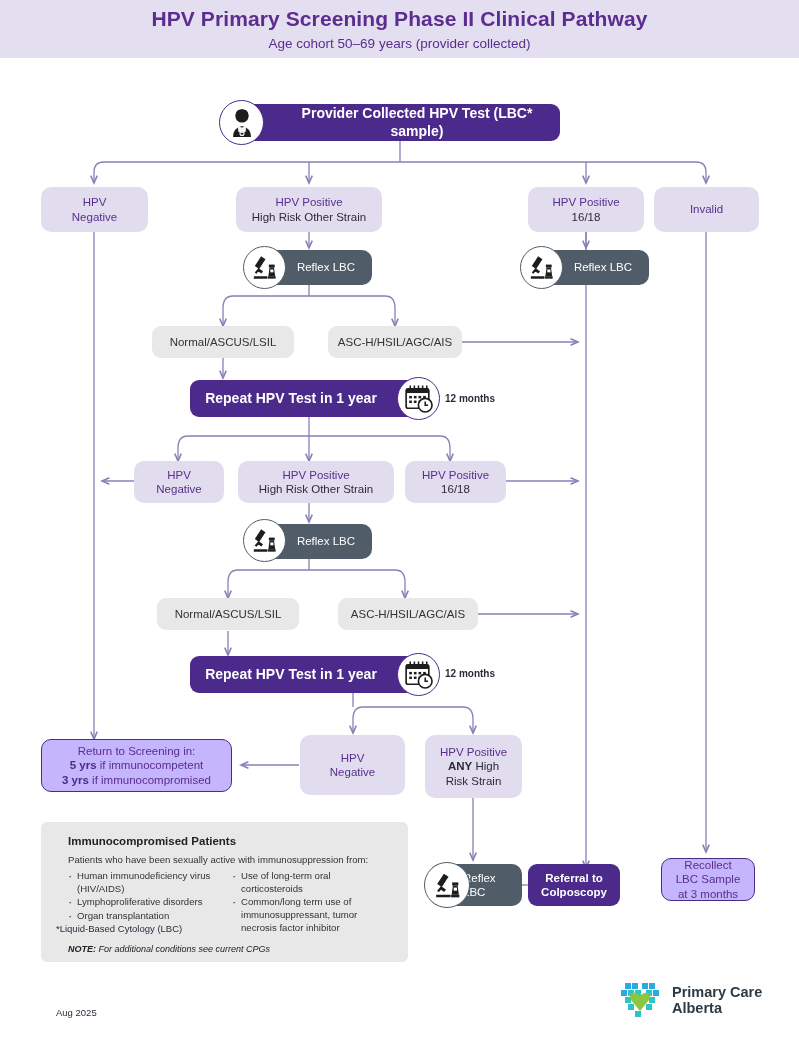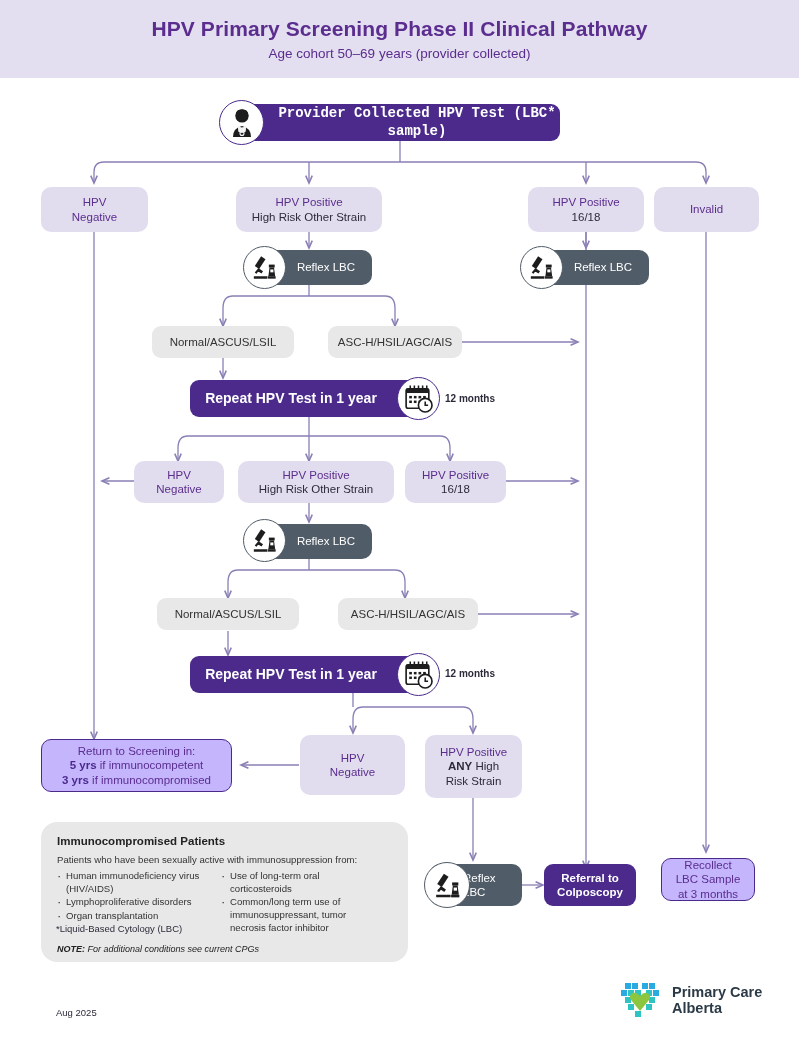--- a/index.html
+++ b/index.html
@@ -6,21 +6,21 @@
   html, body {
     width: 799px; height: 1040px;
     background: #ffffff;
     font-family: "Liberation Sans", sans-serif;
     overflow: hidden;
   }
   #page { position: relative; width: 799px; height: 1040px; background:#fff; }
 
   
   .header {
-    position: absolute; left: 0; top: 0; width: 799px; height: 78px;
+    position: absolute; left: 0; top: 0; width: 799px; height: 58px;
     background: #e3dff0;
     display: flex; flex-direction: column;
     align-items: center; justify-content: center;
   }
   .header .title {
     font-size: 21px; font-weight: 700; color: #5b2d8e; letter-spacing: .1px;
   }
   .header .subtitle {
     font-size: 13.5px; color: #5b2d8e; margin-top: 5px;
   }
@@ -79,22 +79,22 @@
     overflow: hidden;
   }
 
   .side-label {
     position: absolute; font-size: 10px; font-weight: 700; color: #2d2a3a;
   }
 
   
   .infobox {
     position: absolute;
-    background: #e8e8e8; border-radius: 16px;
-    padding: 13px 16px 14px 16px;
+    background: #e8e8e8; border-radius: 6px;
+    padding: 13px 16px 14px 27px;
   }
   .infobox h3 { font-size: 11.5px; color: #232323; font-weight: 700; margin-bottom: 7px; }
   .infobox .lead { font-size: 9.6px; color: #333; margin-bottom: 5px; }
   .info-cols { display: flex; gap: 14px; }
   .info-cols ul { list-style: none; }
   .info-cols li {
     font-size: 9.6px; color: #333; line-height: 1.32;
     padding-left: 9px; position: relative; margin-bottom: 1px;
   }
   .info-cols li::before {
@@ -182,21 +182,21 @@
       <path d="M473,719 L473,733" marker-end="url(#ar)"></path>
 
       <path d="M299,765 L241,765" marker-end="url(#ar)"></path>
 
       <path d="M473,798 L473,860" marker-end="url(#ar)"></path>
 
       <path d="M522,885 L543,885" marker-end="url(#ar)"></path>
     </g>
   </svg>
 
-  <div class="node n-purple" style="left:240px; top:104px; width:320px; height:37px; padding-left:34px;font-family:Liberation Mono, monospace;">
+  <div class="node n-purple" style="left:240px; top:104px; width:320px; height:37px; padding-left:34px;">
     <span>Provider Collected HPV Test (LBC* sample)</span>
   </div>
   <div class="badge" style="left:219px; top:100px; width:45px; height:45px; border:1.5px solid #4b2a8c;">
     <svg width="34" height="34" viewBox="0 0 34 34">
       <circle cx="17" cy="10" r="6.6" fill="#1d1d1d"></circle>
       <path d="M10.6 9.2 q0 -6 6.4 -6 q6.4 0 6.4 6 l0 1.4 q-1.6 -3.4 -6.4 -3.4 q-4.8 0 -6.4 3.4 z" fill="#1d1d1d"></path>
       <path d="M8 31 q0 -9 9 -11 q9 2 9 11 z" fill="#1d1d1d"></path>
       <path d="M13.2 19.5 q3.8 4 7.6 0 l0 6 q-3.8 2.5 -7.6 0 z" fill="#f4f4f4"></path>
       <path d="M13.6 20 q0 6 3.4 6 q3.4 0 3.4 -6" fill="none" stroke="#f4f4f4" stroke-width="1.1"></path>
       <circle cx="17" cy="27.4" r="2" fill="none" stroke="#f4f4f4" stroke-width="1.1"></circle>
@@ -407,21 +407,21 @@
       <path d="M9.5 16.5 l5 3.3 -1.6 2.5 -5 -3.3 z" fill="#1d1d1d"></path>
       <path d="M5 25 h14 v2.5 h-14 z" fill="#1d1d1d"></path>
       <path d="M6 21.5 q1 -3.5 5.5 -3.5 v2.2 q-3 0 -3.6 2.2 z" fill="#1d1d1d"></path>
       <rect x="20.5" y="13" width="6" height="3" fill="#1d1d1d"></rect>
       <path d="M21.2 16 h4.6 l1.2 9 h-7 z" fill="#1d1d1d"></path>
       <rect x="22" y="18" width="3.2" height="3" fill="#ffffff"></rect>
       <rect x="19.5" y="25" width="8" height="2.5" fill="#1d1d1d"></rect>
     </svg>
   </div>
 
-  <div class="node n-purple" style="left:544px; top:864px; width:92px; height:42px; font-size:11.5px;">
+  <div class="node n-purple" style="left:528px; top:864px; width:92px; height:42px; font-size:11.5px;">
     <div>
       <div>Referral to</div>
       <div>Colposcopy</div>
     </div>
   </div>
 
   <div class="node n-outline" style="left:661px; top:858px; width:94px; height:43px;">
     <div>
       <div>Recollect</div>
       <div>LBC Sample</div>

